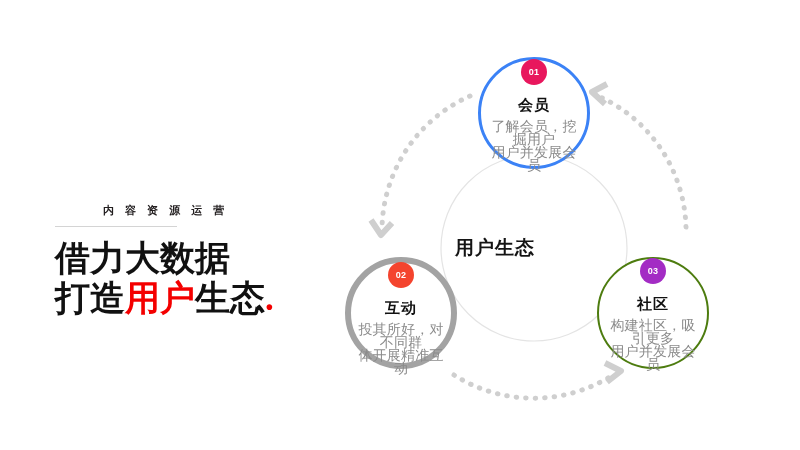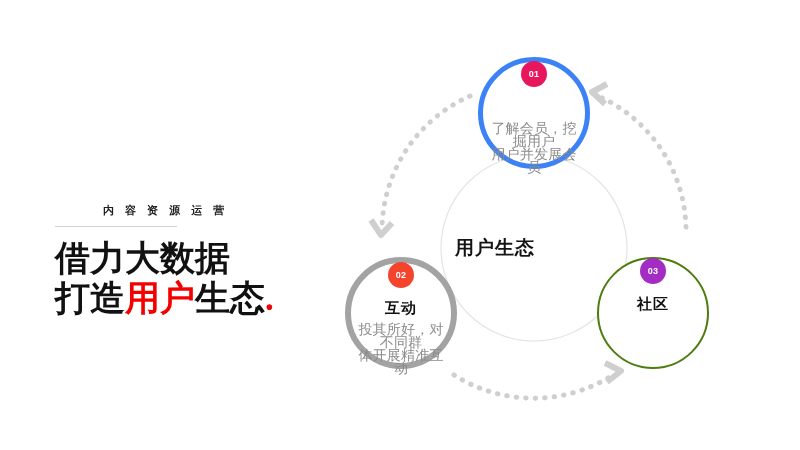--- a/index.html
+++ b/index.html
@@ -73,21 +73,21 @@
 
   .node {
     position: absolute;
     width: 112px;
     height: 112px;
     border-radius: 50%;
     background: #ffffff;
     box-sizing: border-box;
     text-align: center;
   }
-  .node.n1 { border: 5px solid #3b82f6; left: 148px; top: 37px; }
+  .node.n1 { border: 3px solid #3b82f6; left: 148px; top: 37px; }
   .node.n2 { border: 6px solid #a3a3a3; left: 15px; top: 237px; text-decoration: underline; }
   .node.n3 { border: 2px solid #4d7c0f; left: 267px; top: 237px; }
 
   .badge {
     position: absolute;
     left: 50%;
     top: -1px;
     transform: translateX(-50%);
     width: 26px;
     height: 26px;
@@ -159,34 +159,39 @@
       <path d="M 275 343 L 291 351 L 277 362" fill="none" stroke="#cfcfcf" stroke-width="6" stroke-linejoin="round" stroke-linecap="butt"></path>
 
       <path d="M 356 207 A 148 148 0 0 0 268 76" fill="none" stroke="#cfcfcf" stroke-width="5" stroke-linecap="round" stroke-dasharray="0.5 9"></path>
       <path d="M 277 64 L 262 72 L 275 84" fill="none" stroke="#cfcfcf" stroke-width="6" stroke-linejoin="round" stroke-linecap="butt"></path>
     </svg>
 
     <div id="center-label">用户生态</div>
 
     <div class="node n1">
       <div class="badge b1">01</div>
+      <div class="node-title">会员</div>
       <div class="node-desc">
         <span>了解会员，挖掘用户</span><br>
         <span>用户并发展会员</span>
       </div>
     </div>
 
     <div class="node n2">
       <div class="badge b2">02</div>
       <div class="node-title">互动</div>
       <div class="node-desc">
         <span>投其所好，对不同群</span><br>
         <span>体开展精准互动</span>
       </div>
     </div>
 
     <div class="node n3">
       <div class="badge b3">03</div>
       <div class="node-title">社区</div>
+      <div class="node-desc">
+        <span>构建社区，吸引更多</span><br>
+        <span>用户并发展会员</span>
+      </div>
     </div>
 
   </div>
 </div>
 
 </body></html>

